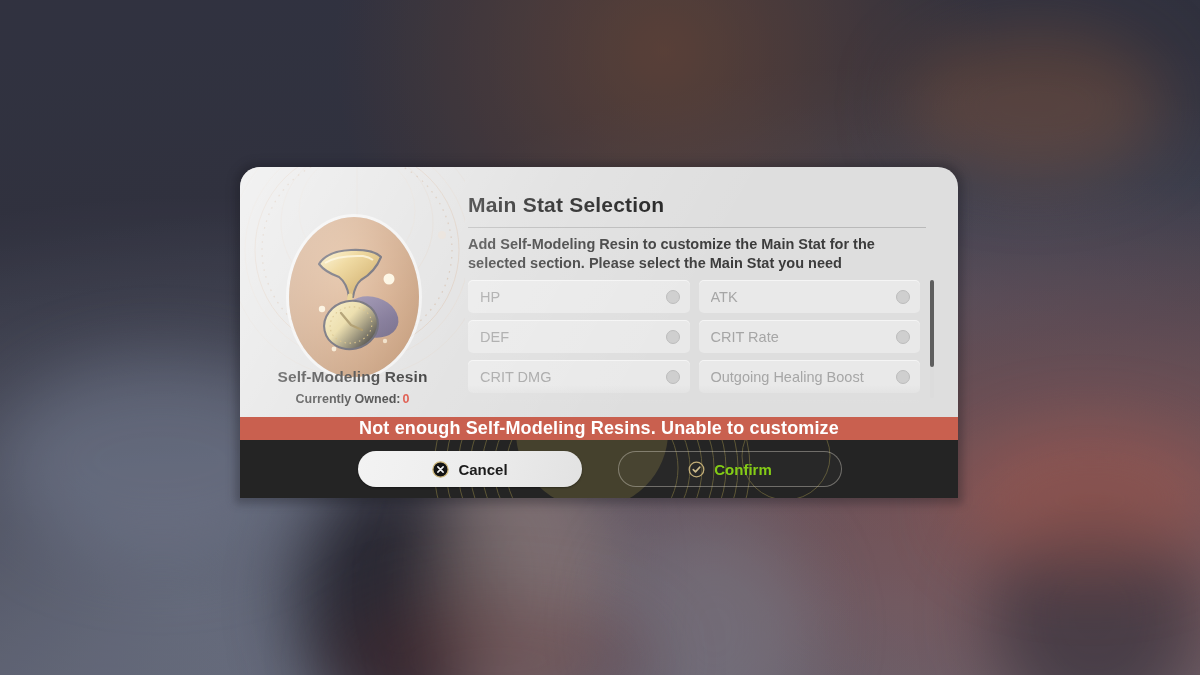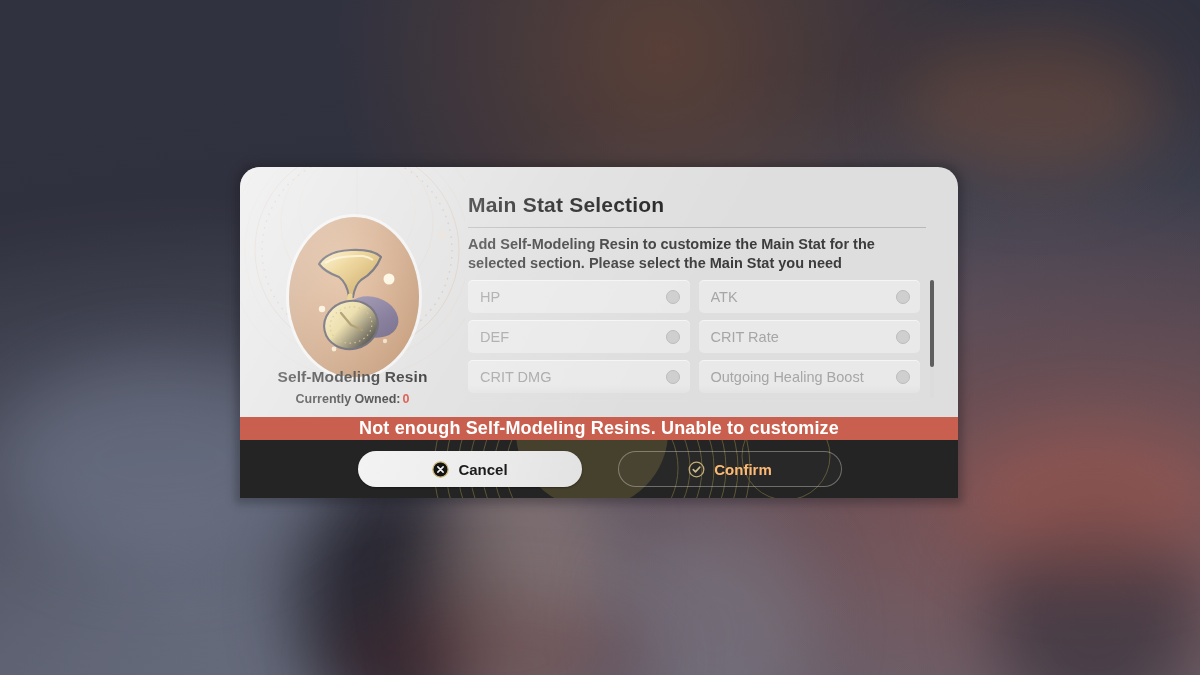--- a/index.html
+++ b/index.html
@@ -165,21 +165,21 @@
   .btn-cancel{
     left:118px; width:224px;
     background:linear-gradient(105deg,#f3f3f3 0%, #ececec 55%, #e2e2e2 100%);
     color:#1b1b1b;
     box-shadow:0 1px 2px rgba(0,0,0,0.35);
   }
   .btn-confirm{
     left:378px; width:224px;
     background:rgba(255,255,255,0.02);
     border:1px solid rgba(214,210,200,0.42);
-    color:#fdba74;
+    color:#84cc16;
   }
   .ic{ width:17px; height:17px; flex:0 0 auto; }
 </style>
 </head>
 <body>
 
 <div class="bg-root">
   <div class="bg-base"></div>
   <div class="bg-blob blob-a"></div>
   <div class="bg-blob blob-b"></div>

